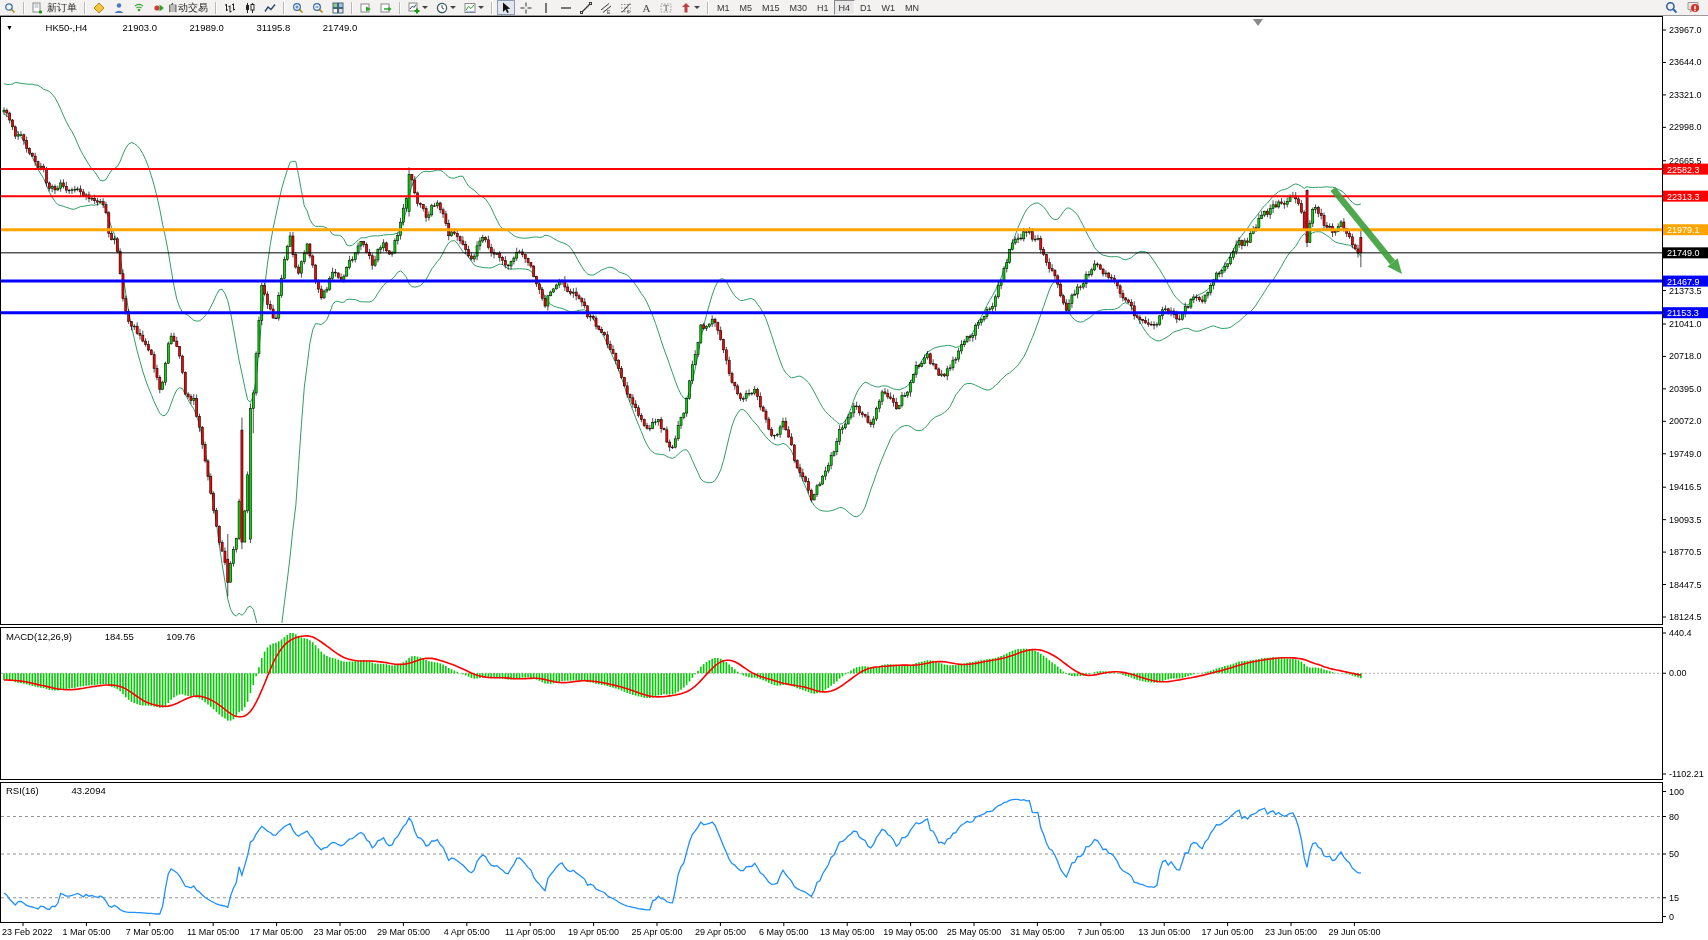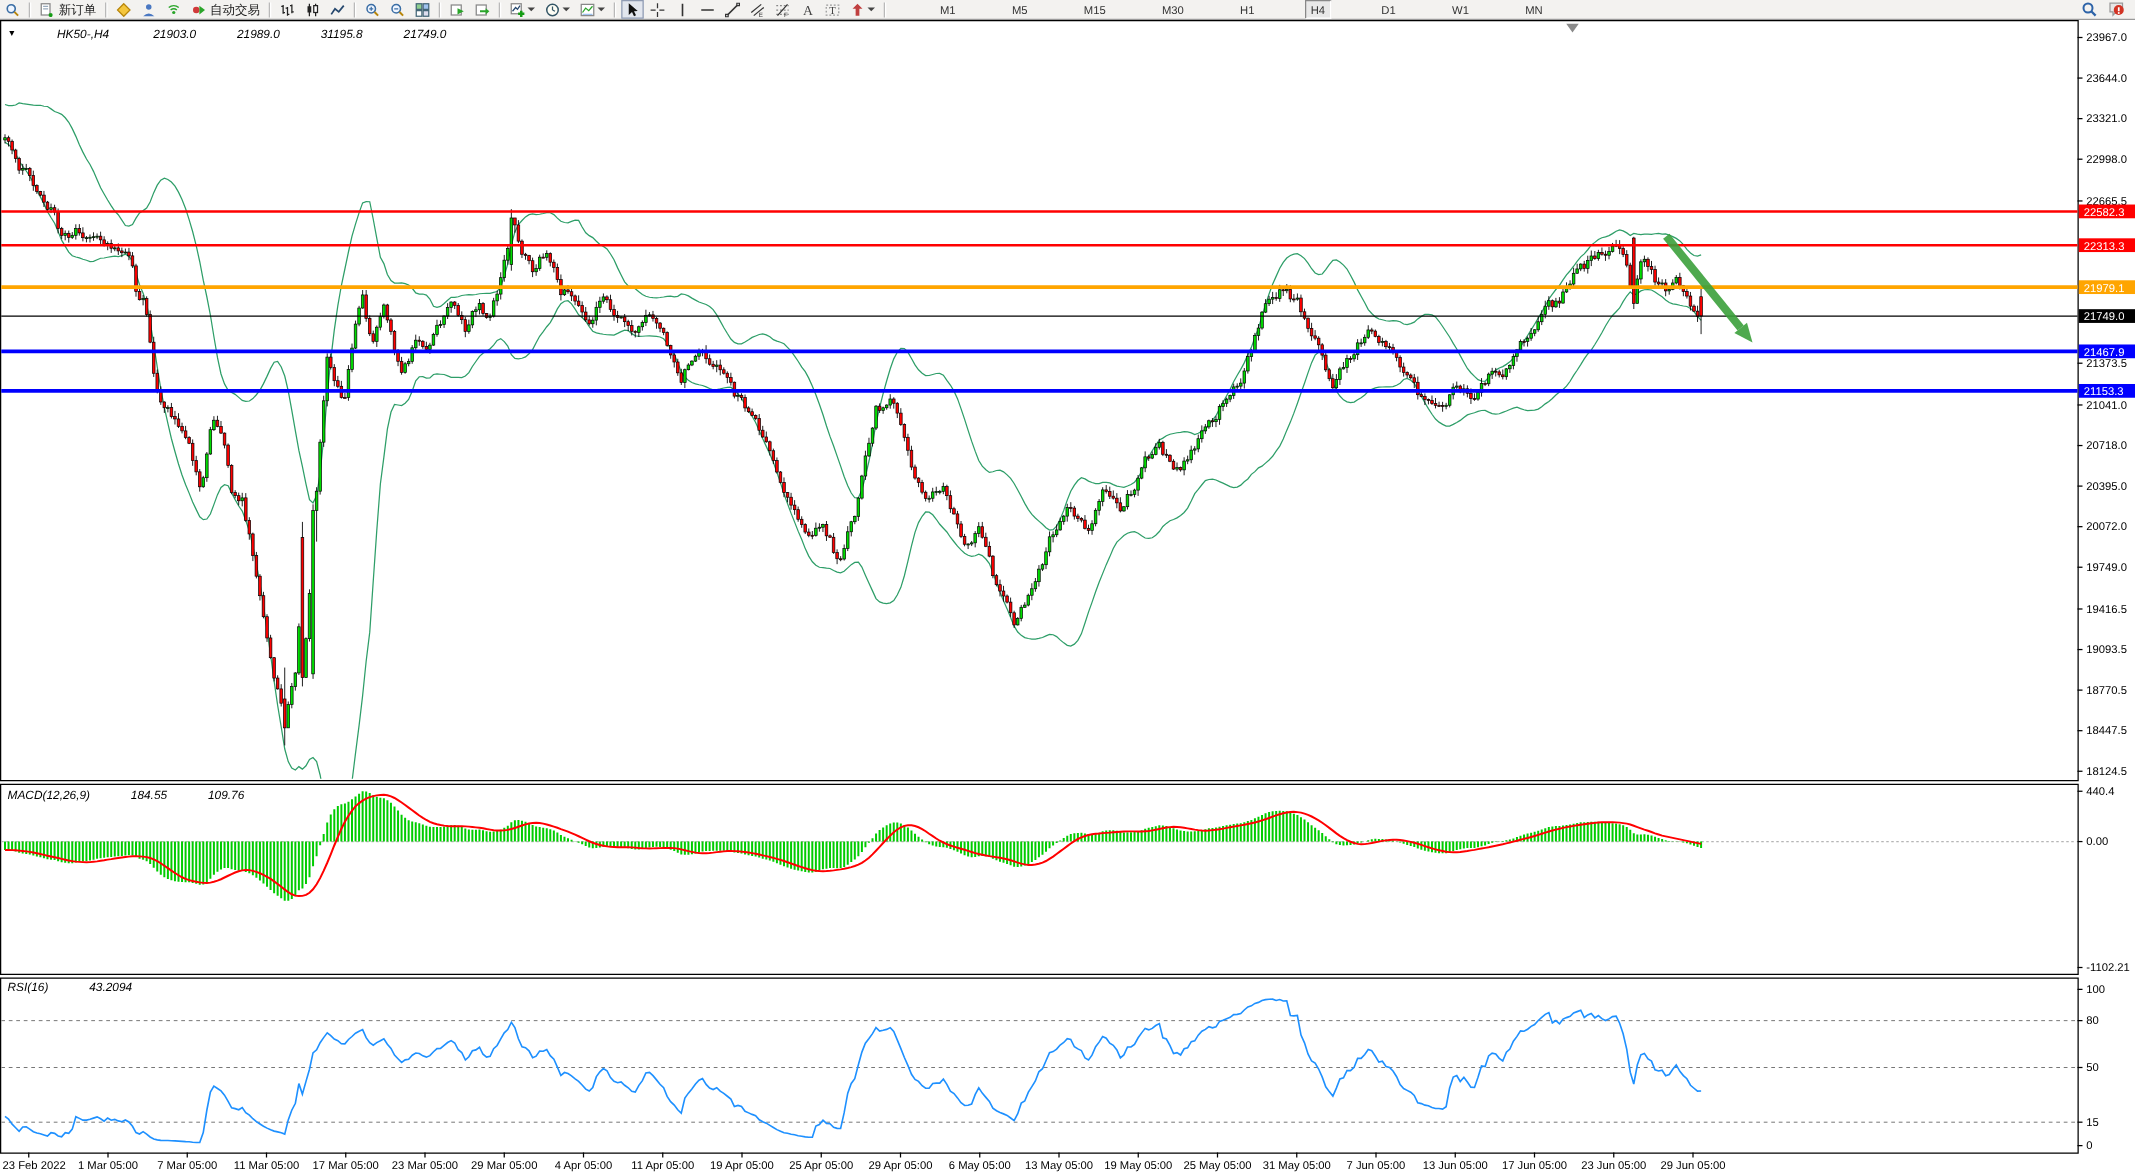--- a/index.html
+++ b/index.html
@@ -7,26 +7,26 @@
        font-family:"Liberation Sans",sans-serif;-webkit-font-smoothing:none;}
   
   #toolbar{position:absolute;top:0;left:0;width:1708px;height:15px;background:#f3f2f0;
            border-bottom:1px solid #9a9a9a;display:flex;align-items:center;font-size:10px;color:#222;}
   .tb-btn{display:flex;align-items:center;height:13px;padding:0 2px;margin:0 1px;border:1px solid transparent;cursor:default;white-space:nowrap;}
   .tb-btn.pressed{background:#e2e6ee;border:1px solid #8f9bb3;}
   .tb-btn svg{display:block;}
   .tb-lbl{margin-left:3px;font-size:10px;}
   .tb-sep{width:0;height:12px;border-left:1px solid #b9b9b9;border-right:1px solid #fff;margin:0 3px;}
   .caret{width:0;height:0;border-left:3px solid transparent;border-right:3px solid transparent;border-top:3px solid #444;margin-left:2px;}
-  .tf-btn{padding:0 4px;height:13px;display:flex;align-items:center;border:1px solid transparent;font-size:9px;color:#333;margin-left:35px;}
+  .tf-btn{padding:0 4px;height:13px;display:flex;align-items:center;border:1px solid transparent;font-size:9px;color:#333;}
   .tf-btn.active{background:#eee;border:1px solid #888;border-right-color:#fff;border-bottom-color:#fff;background:#e8e8e8;}
   #tb-right{margin-left:auto;display:flex;align-items:center;margin-right:4px;}
   
   .pane-label{position:absolute;left:6px;font-size:9.5px;color:#000;white-space:pre;z-index:5;}
-  .pane-label span{margin-right:15px;font-style:italic;}
+  .pane-label span{margin-right:15px;}
   #chart-svg{position:absolute;left:0;top:0;}
 </style>
 </head>
 <body>
 
 <div id="app">
   <div id="toolbar">
       <div class="tb-btn">
         <span>
           <svg width="12" height="12">

